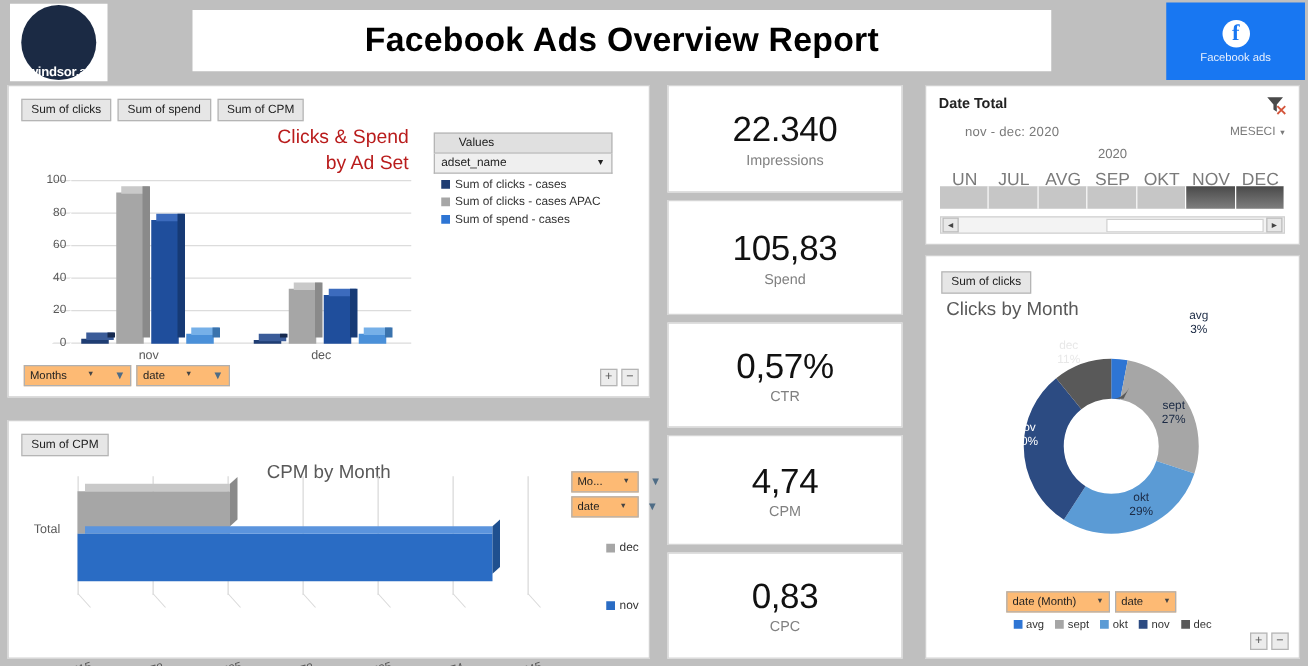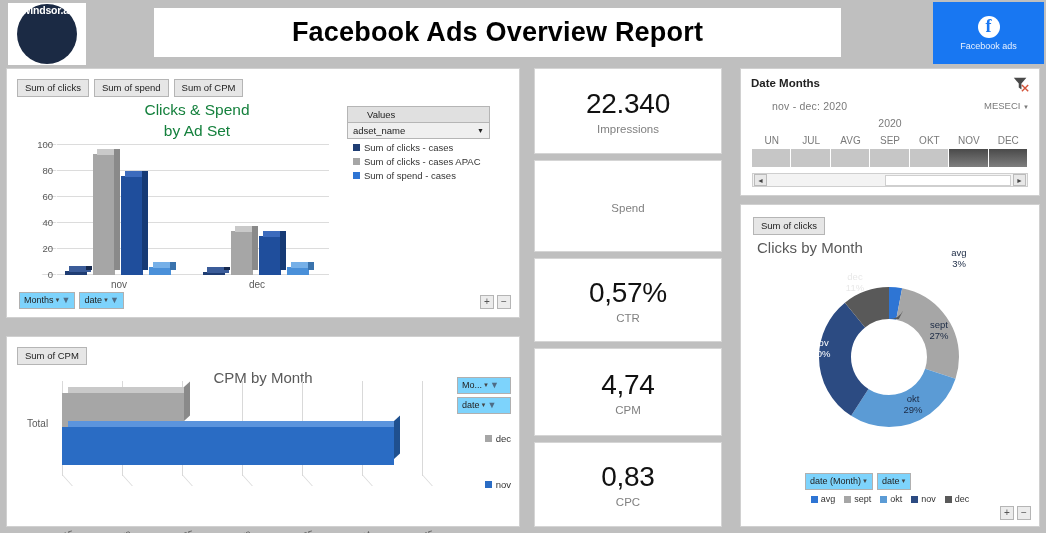--- a/index.html
+++ b/index.html
@@ -14,21 +14,21 @@
   }
 
   
   #topbar { position:absolute; left:0; top:0; width:1046px; height:66px; }
   #logo-box {
     position:absolute; left:8px; top:3px; width:78px; height:62px;
     background:#ffffff; display:flex; align-items:center; justify-content:center;
   }
   #logo-circle {
     width:60px; height:60px; border-radius:50%; background:#1b2a44;
-    display:flex; align-items:flex-start; justify-content:center;
+    display:flex; align-items:flex-end; justify-content:center;
   }
   #logo-text { color:#ffffff; font-size:10.5px; font-weight:bold; letter-spacing:-.2px; }
 
   #title-box {
     position:absolute; left:154px; top:8px; width:687px; height:49px;
     background:#ffffff; display:flex; align-items:center; justify-content:center;
   }
   #title-text {
     color:#000000; font-size:27px; font-weight:bold; letter-spacing:.2px;
   }
@@ -75,42 +75,42 @@
     display:inline-block; background:#e6e6e6;
     border:1px solid #b5b5b5; color:#222; font-size:9.5px;
     padding:2px 7px 3px 7px; line-height:11px; white-space:nowrap;
   }
   #tabs-clicks { position:absolute; left:10px; top:10px; display:flex; gap:5px; }
   #tab-cpm-wrap { position:absolute; left:10px; top:8px; }
   #tab-donut-wrap { position:absolute; left:12px; top:10px; }
 
   
   .filterbtn {
-    display:inline-flex; align-items:center; gap:1px;
-    background:#7dd3fc; border:1px solid #b0b0b0;
+    display:inline-flex; align-items:center; gap:16px;
+    background:#fdba74; border:1px solid #b0b0b0;
     font-size:9px; color:#222; padding:2px 4px; line-height:11px;
   }
   .caret { font-size:6px; color:#444; }
   .funnel { color:#4e6c86; font-size:9px; }
   #slicers-clicks { position:absolute; left:12px; bottom:8px; display:flex; gap:4px; }
   #slicers-cpm { position:absolute; right:8px; top:40px; display:flex; flex-direction:column; gap:3px; width:54px;}
   #slicers-donut { position:absolute; left:64px; bottom:36px; display:flex; gap:4px; }
 
   .plusminus { position:absolute; display:flex; gap:3px; }
   .pmbtn {
     width:14px; height:14px; background:#ececec; border:1px solid #b5b5b5;
     font-size:10px; line-height:12px; text-align:center; color:#555;
   }
   #pm-clicks { right:8px; bottom:8px; }
   #pm-donut { right:8px; bottom:6px; }
 
   
   #clicks-title {
-    position:absolute; left:60px; top:30px; width:260px; text-align:center;
-    font-size:15.5px; color:#15803d; line-height:21px;
+    position:absolute; left:60px; top:30px; width:260px; text-align:right;
+    font-size:15.5px; color:#b91c1c; line-height:21px;
   }
   .ytick { position:absolute; right:100%; margin-right:4px; transform:translateY(-50%);
            font-size:9.5px; color:#595959; white-space:nowrap; }
   .gridline { position:absolute; left:0; right:0; height:1px; background:#dcdcdc; }
   .gridline::before {
     content:""; position:absolute; left:-14px; top:0; width:14px; height:8px;
     border-top:1px solid #dcdcdc; transform:skewX(-58deg); transform-origin:top left;
   }
   #clicks-axis-area { position:absolute; left:50px; top:76px; width:272px; height:130px; }
   .bar3d { position:absolute; bottom:0; }
@@ -152,21 +152,21 @@
   .cpm-legend { position:absolute; right:8px; font-size:9.5px; color:#333;
                 display:flex; align-items:center; gap:4px; }
 
   
   #dr-head { position:absolute; left:10px; top:8px; font-size:11.5px; font-weight:bold; color:#222; }
   #dr-clear { position:absolute; right:9px; top:6px; width:18px; height:18px; }
   #dr-sub { position:absolute; left:11px; top:31px; font-size:10.5px; color:#7a7a7a; letter-spacing:.2px;padding-left:20px;}
   #dr-level { position:absolute; right:10px; top:31px; font-size:9.5px; color:#7a7a7a; }
   #dr-year { position:absolute; left:0; right:0; top:48px; text-align:center; font-size:10.5px; color:#7a7a7a; }
   #dr-months { position:absolute; left:11px; right:11px; top:66px; display:flex; }
-  .dr-month { flex:1; text-align:center; font-size:10px; color:#7a7a7a; }
+  .dr-month { flex:1; text-align:center; font-size:14px; color:#7a7a7a; }
   #dr-cells { position:absolute; left:11px; right:11px; top:80px; height:18px; display:flex; }
   .dr-cell { flex:1; border-right:1px solid #ffffff; }
   .dr-cell.off { background:#c6c6c6; }
   .dr-cell.on  { background:linear-gradient(to bottom,#4a4a4a,#7e7e7e); }
   #dr-scroll { position:absolute; left:11px; right:11px; top:104px; height:14px;
                border:1px solid #cfcfcf; background:#f3f3f3; display:flex; align-items:center;
                justify-content:space-between; }
   .scroll-arrow { width:13px; height:12px; background:#e8e8e8; border:1px solid #bbb;
                   font-size:7px; line-height:11px; text-align:center; color:#444; margin:0 1px;}
   #scroll-thumb { position:absolute; left:48%; width:46%; height:11px; background:#ffffff;
@@ -383,37 +383,38 @@
     <span class="swatch" style="background:#2a6cc4;"></span>
     <span>nov</span>
   </div>
 </div>
 
 <div class="kpi" id="kpi-impressions">
   <div class="kpi-value">22.340</div>
   <div class="kpi-label">Impressions</div>
 </div>
 <div class="kpi" id="kpi-spend">
+  <div class="kpi-value">105,83</div>
   <div class="kpi-label">Spend</div>
 </div>
 <div class="kpi" id="kpi-ctr">
   <div class="kpi-value">0,57%</div>
   <div class="kpi-label">CTR</div>
 </div>
 <div class="kpi" id="kpi-cpm">
   <div class="kpi-value">4,74</div>
   <div class="kpi-label">CPM</div>
 </div>
 <div class="kpi" id="kpi-cpc">
   <div class="kpi-value">0,83</div>
   <div class="kpi-label">CPC</div>
 </div>
 
 <div class="panel" id="panel-daterange">
-  <div id="dr-head">Date Months</div>
+  <div id="dr-head">Date Total</div>
 
   <div id="dr-clear">
     <svg viewBox="0 0 20 20" width="18" height="18" aria-hidden="true">
       <polygon points="2,3 16,3 10.5,9.5 10.5,16 7.5,14 7.5,9.5" fill="#4a4a4a"></polygon>
       <path d="M11 11 L18 18 M18 11 L11 18" stroke="#d4553b" stroke-width="1.6" fill="none"></path>
     </svg>
   </div>
 
   <div id="dr-sub">nov - dec: 2020</div>
   <div id="dr-level">

